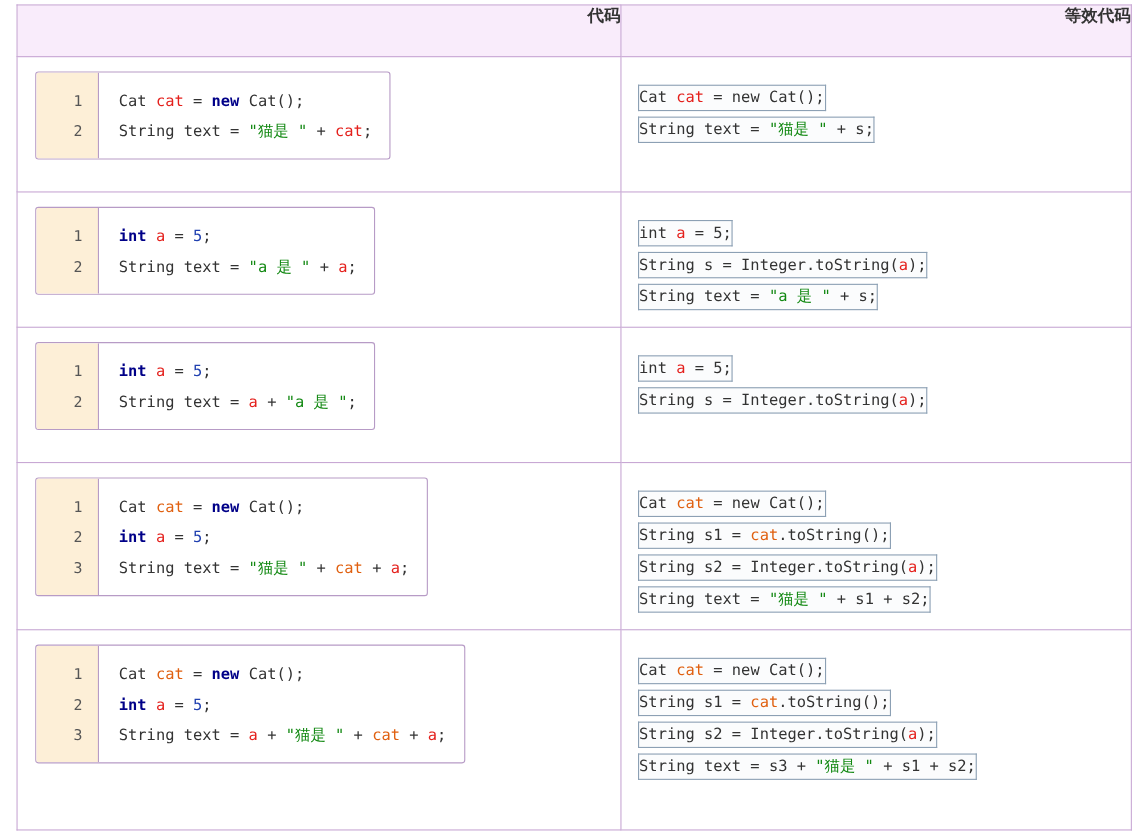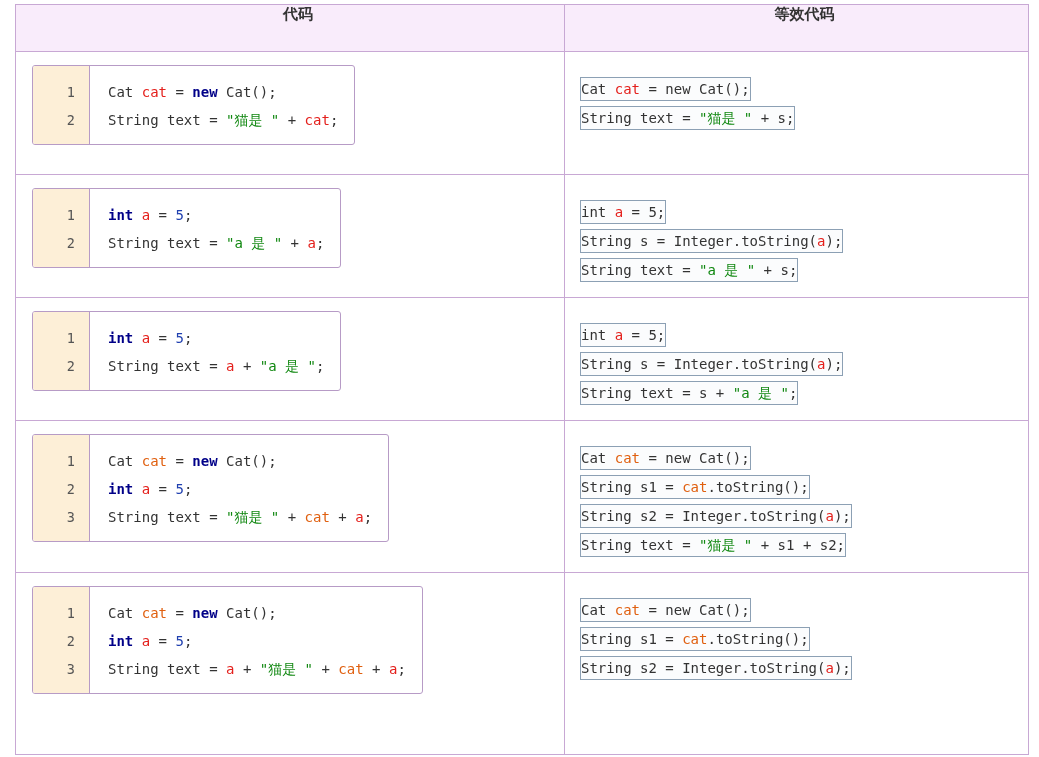--- a/index.html
+++ b/index.html
@@ -1,19 +1,19 @@
 <!DOCTYPE html>
 <html><head>
 <meta charset="utf-8">
 <style>
   html, body { margin:0; padding:0; background:#ffffff; }
   body { width:1039px; height:757px; overflow:hidden; position:relative; font-family:"DejaVu Sans", sans-serif; }
   table.cmp { position:absolute; left:15px; top:4px; border-collapse:collapse; width:1013px; table-layout:fixed; }
   table.cmp th, table.cmp td { border:1px solid #c8a8d4; vertical-align:top; padding:0; }
-  table.cmp th { background:#f9ecfb; height:46px; text-align:center; font-size:15px; font-weight:bold; color:#333; padding-left:16px; }
+  table.cmp th { background:#f9ecfb; height:46px; text-align:right; font-size:15px; font-weight:bold; color:#333; padding-left:16px; }
   col.c1 { width:549px; }
   col.c2 { width:464px; }
   .row1 td { height:122px; }
   .row2 td { height:122px; }
   .row3 td { height:122px; }
   .row4 td { height:151px; }
   .row5 td { height:181px; }
   .codebox { display:inline-flex; margin:13px 0 0 16px; border:1px solid #b79bc6; border-radius:3px; overflow:hidden; background:#fff; }
   .gutter { background:#fdefd7; width:56px; border-right:1px solid #b79bc6; padding:12px 0 10px 0; }
   .ln { font-family:"DejaVu Sans Mono", monospace; font-size:13.5px; color:#555; text-align:right; padding-right:14px; height:28px; line-height:28px; }
@@ -88,21 +88,20 @@
             </div>
             <div class="code">
               <div class="cl"><span class="t-kw">int</span><span class="t-plain"> </span><span class="t-var">a</span><span class="t-plain"> = </span><span class="t-num">5</span><span class="t-plain">;</span></div>
               <div class="cl"><span class="t-plain">String text = </span><span class="t-var">a</span><span class="t-plain"> + </span><span class="t-str">"a 是 "</span><span class="t-plain">;</span></div>
             </div>
           </div></td>
         <td>
           <div class="eq">
             <code class="chip"><span class="t-plain">int </span><span class="t-var">a</span><span class="t-plain"> = 5;</span></code>
             <code class="chip"><span class="t-plain">String s = Integer.toString(</span><span class="t-var">a</span><span class="t-plain">);</span></code>
-            <code class="chip"><span class="t-plain">String text = s + </span><span class="t-str">"a 是 "</span><span class="t-plain">;</span></code>
           </div>
         </td>
       </tr>
       <tr class="row4">
         <td><div class="codebox">
             <div class="gutter">
               <div class="ln">1</div>
               <div class="ln">2</div>
               <div class="ln">3</div>
             </div>
@@ -132,17 +131,18 @@
               <div class="cl"><span class="t-plain">Cat </span><span class="t-obj">cat</span><span class="t-plain"> = </span><span class="t-kw">new</span><span class="t-plain"> Cat();</span></div>
               <div class="cl"><span class="t-kw">int</span><span class="t-plain"> </span><span class="t-var">a</span><span class="t-plain"> = </span><span class="t-num">5</span><span class="t-plain">;</span></div>
               <div class="cl"><span class="t-plain">String text = </span><span class="t-var">a</span><span class="t-plain"> + </span><span class="t-str">"猫是 "</span><span class="t-plain"> + </span><span class="t-obj">cat</span><span class="t-plain"> + </span><span class="t-var">a</span><span class="t-plain">;</span></div>
             </div>
           </div></td>
         <td>
           <div class="eq">
             <code class="chip"><span class="t-plain">Cat </span><span class="t-obj">cat</span><span class="t-plain"> = new Cat();</span></code>
             <code class="chip"><span class="t-plain">String s1 = </span><span class="t-obj">cat</span><span class="t-plain">.toString();</span></code>
             <code class="chip"><span class="t-plain">String s2 = Integer.toString(</span><span class="t-var">a</span><span class="t-plain">);</span></code>
+            <code class="chip"><span class="t-plain">String text = s3 + </span><span class="t-str">"猫是 "</span><span class="t-plain"> + s1 + s2;</span></code>
           </div>
         </td>
       </tr>
     </tbody>
 </table>
 
 </body></html>

